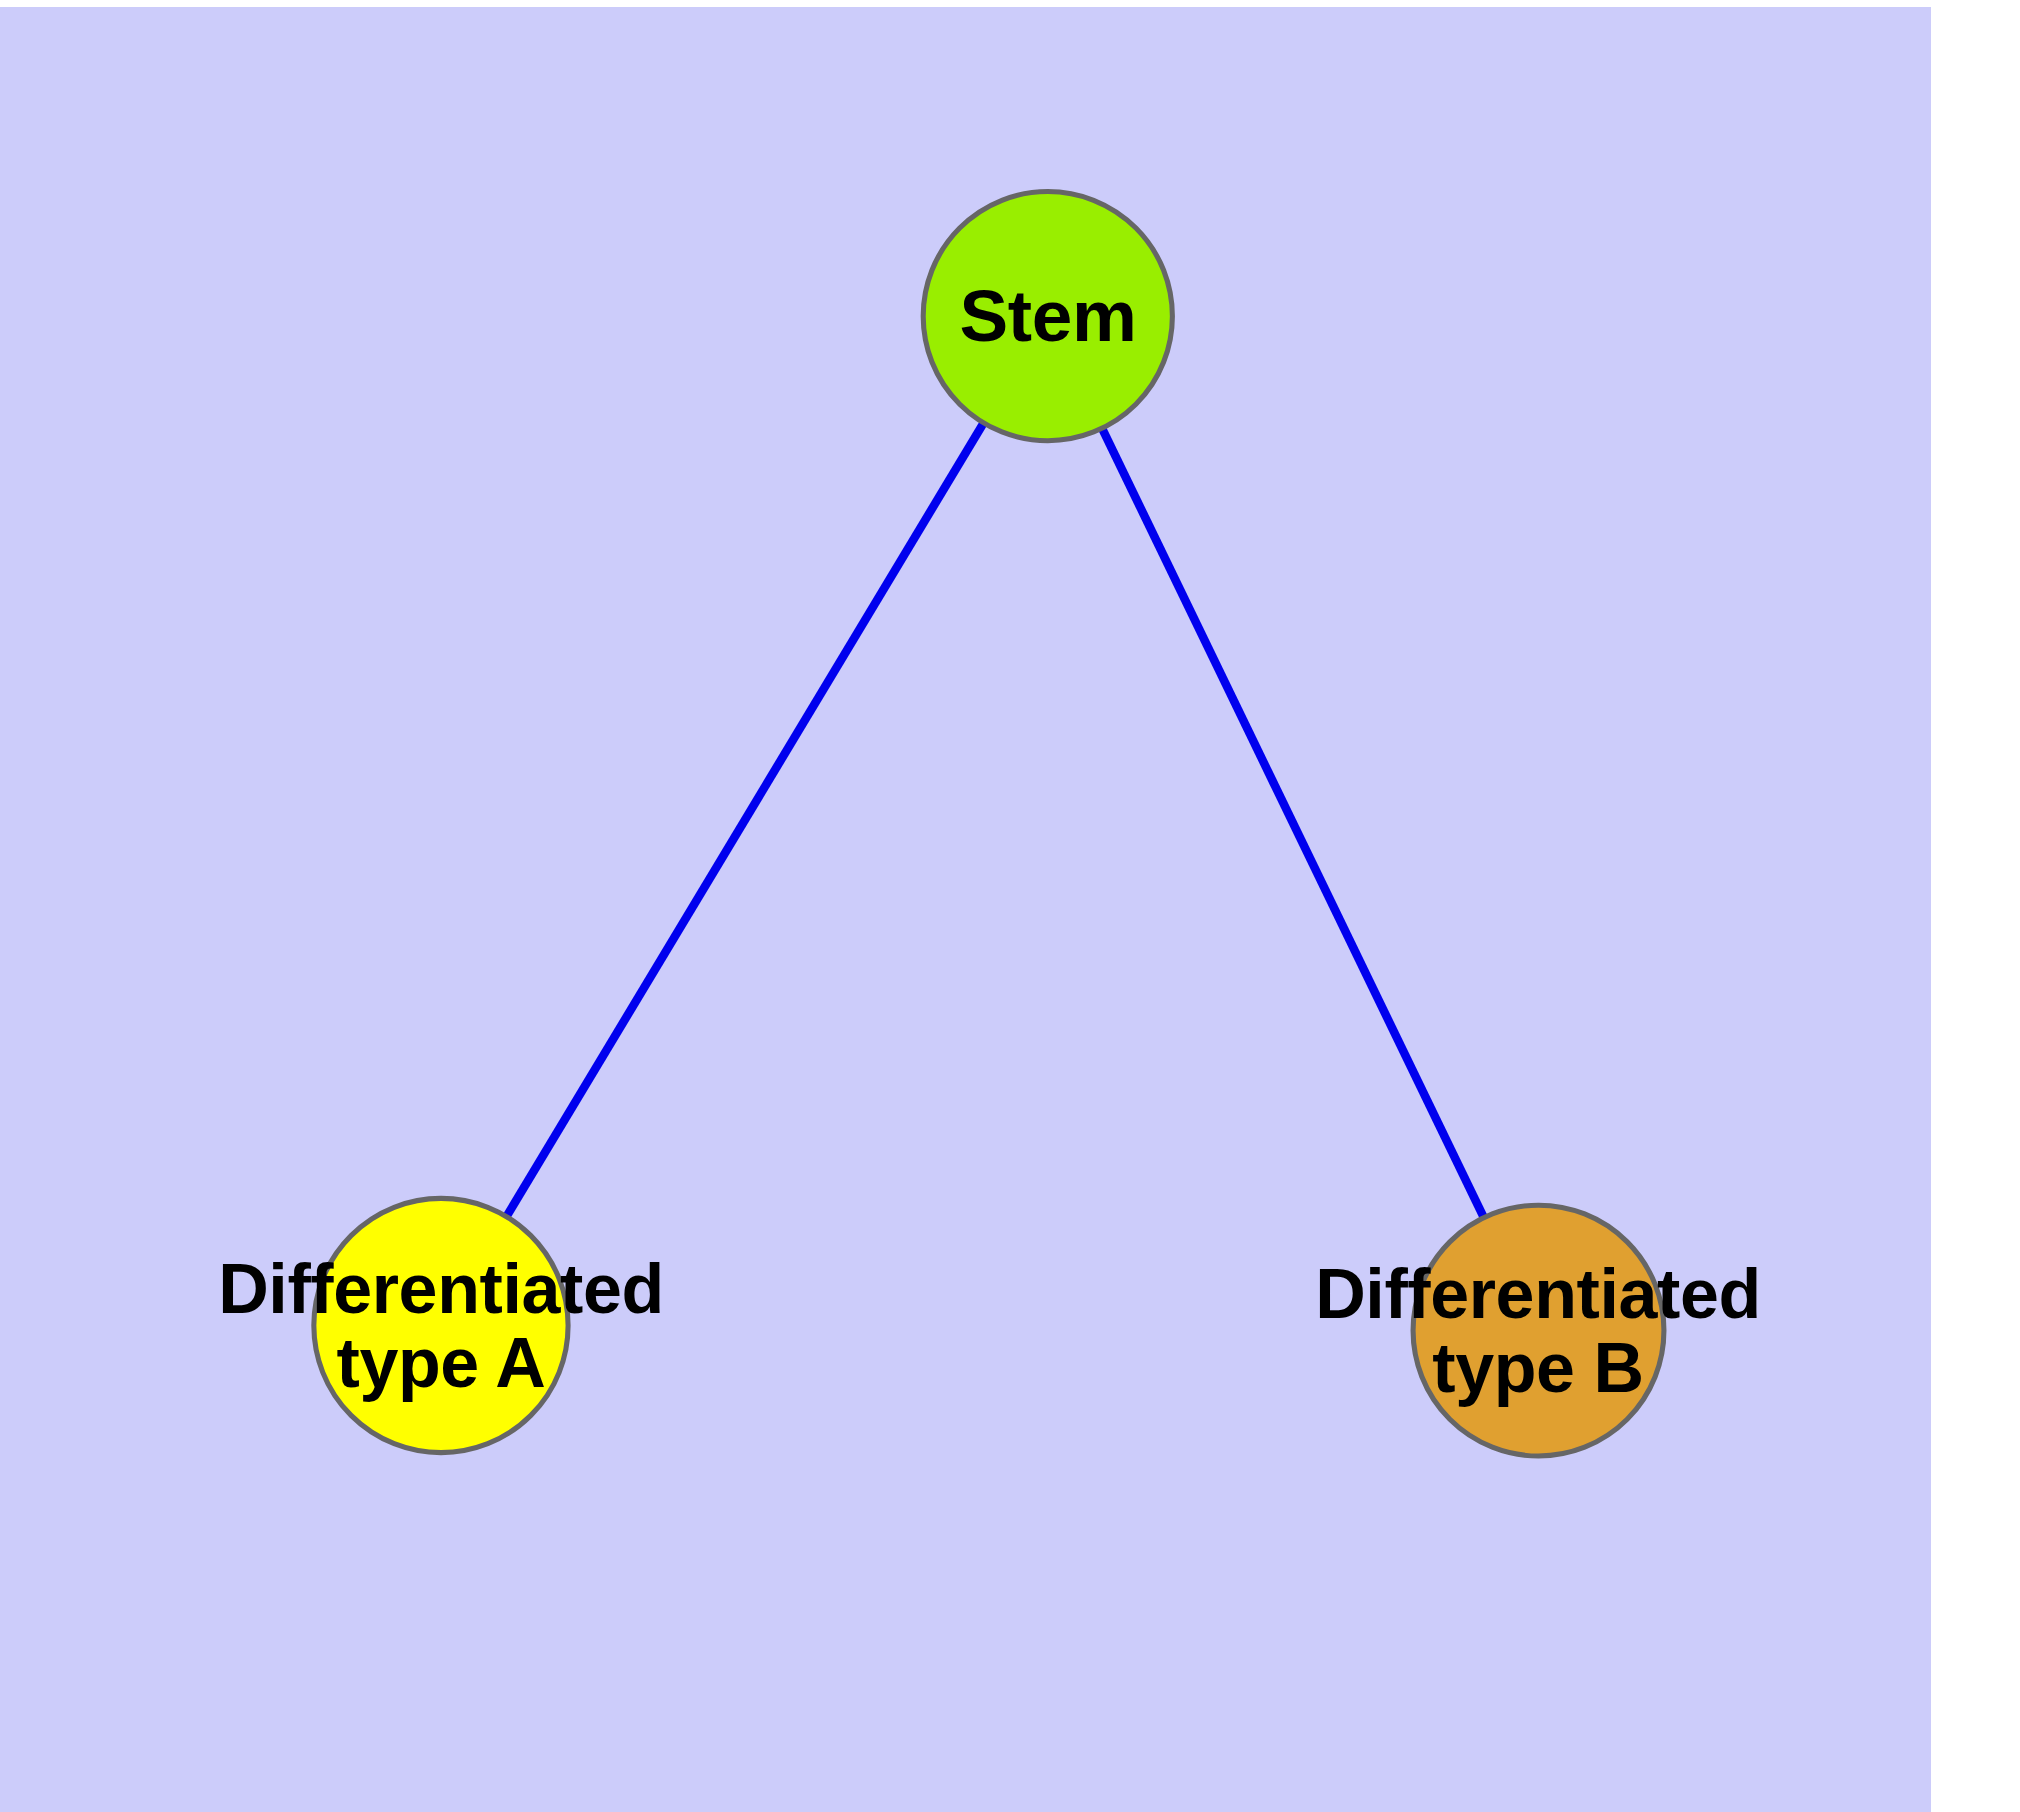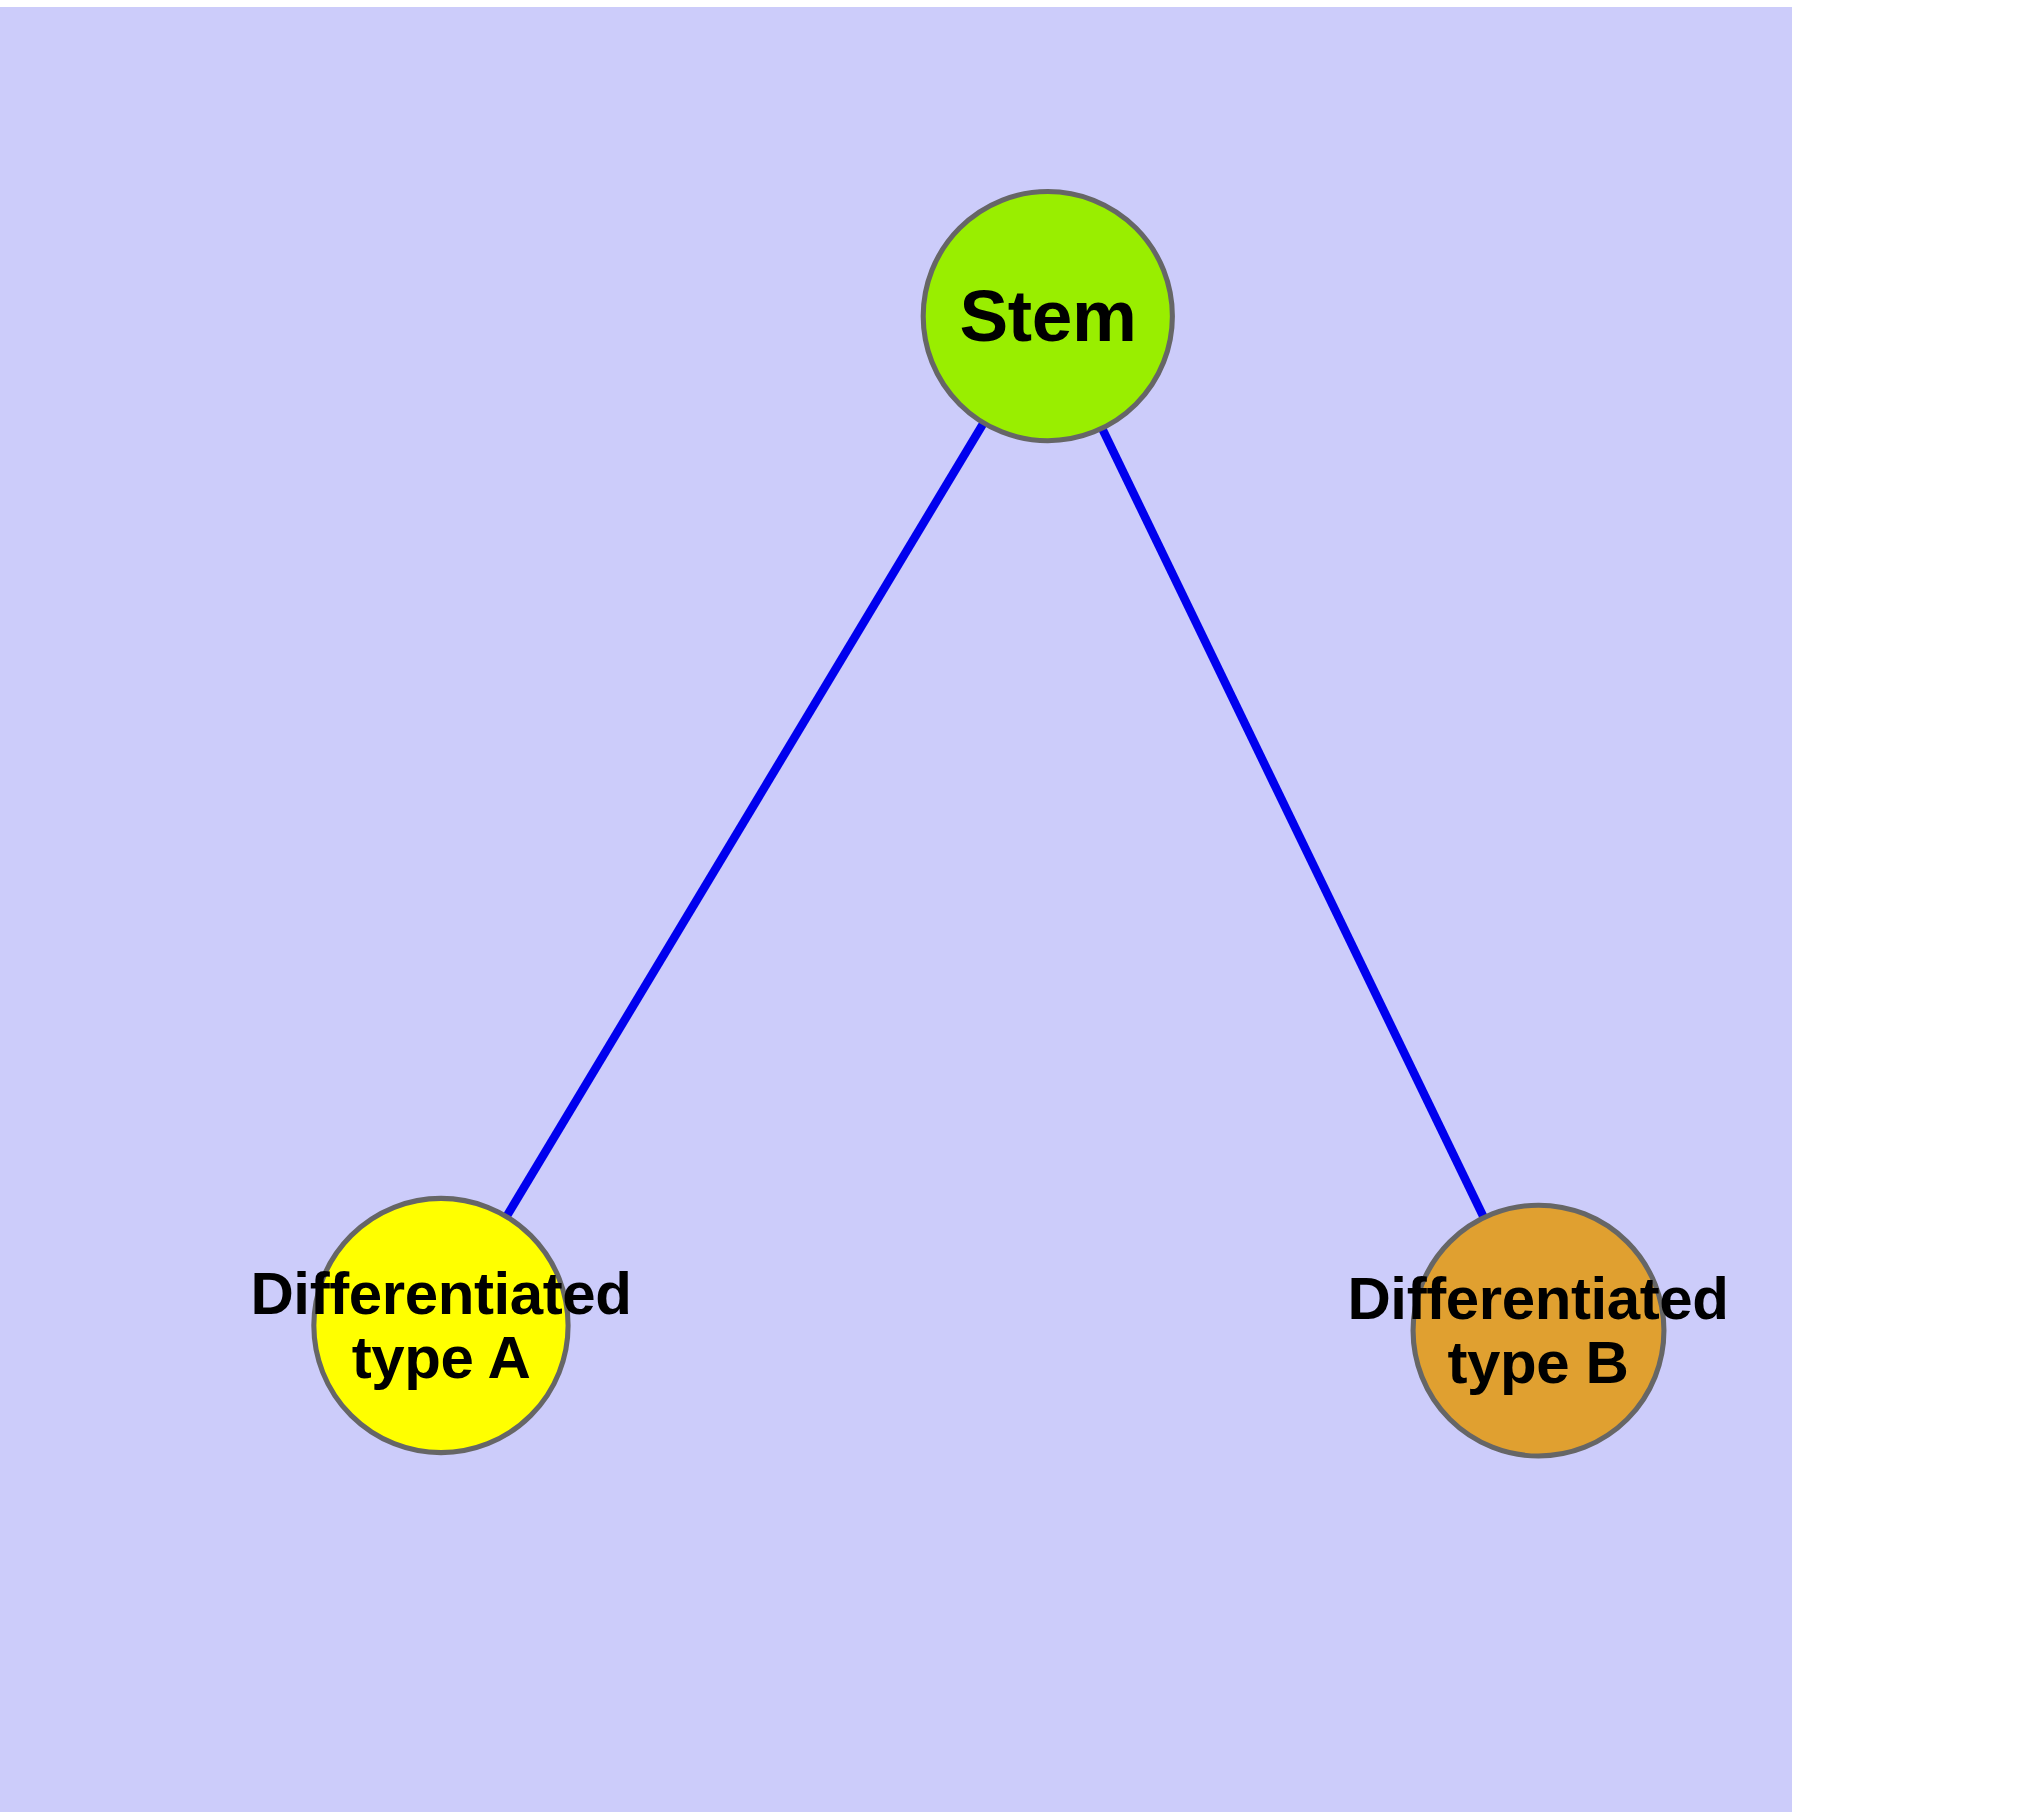--- a/index.html
+++ b/index.html
@@ -3,21 +3,21 @@
 <meta charset="utf-8">
 <title>Cell Differentiation Graph</title>
 <style>
   html, body {
     margin: 0;
     padding: 0;
     background: #ffffff;
   }
   #stage {
     position: relative;
-    width: 1792px;
+    width: 1931px;
     height: 1812px;
     overflow: hidden;
     background: #ffffff;
     font-family: "Liberation Sans", "DejaVu Sans", sans-serif;
   }
   #canvas-bg {
     position: absolute;
     left: 0;
     top: 6.8px;
     width: 2021px;
@@ -45,21 +45,21 @@
     line-height: 1.06;
     white-space: pre;
     letter-spacing: -0.4px;
     pointer-events: none;
     transform: translate(-50%, -50%);
   }
   #label-stem {
     font-size: 73px;
   }
   #label-a, #label-b {
-    font-size: 60px;
+    font-size: 70px;
   }
 </style>
 </head>
 <body>
 
 <div id="stage">
 
   <div id="canvas-bg" style="background: rgb(204, 204, 250);"></div>
 
   <svg id="graph-svg" viewBox="0 0 2384 2138">

